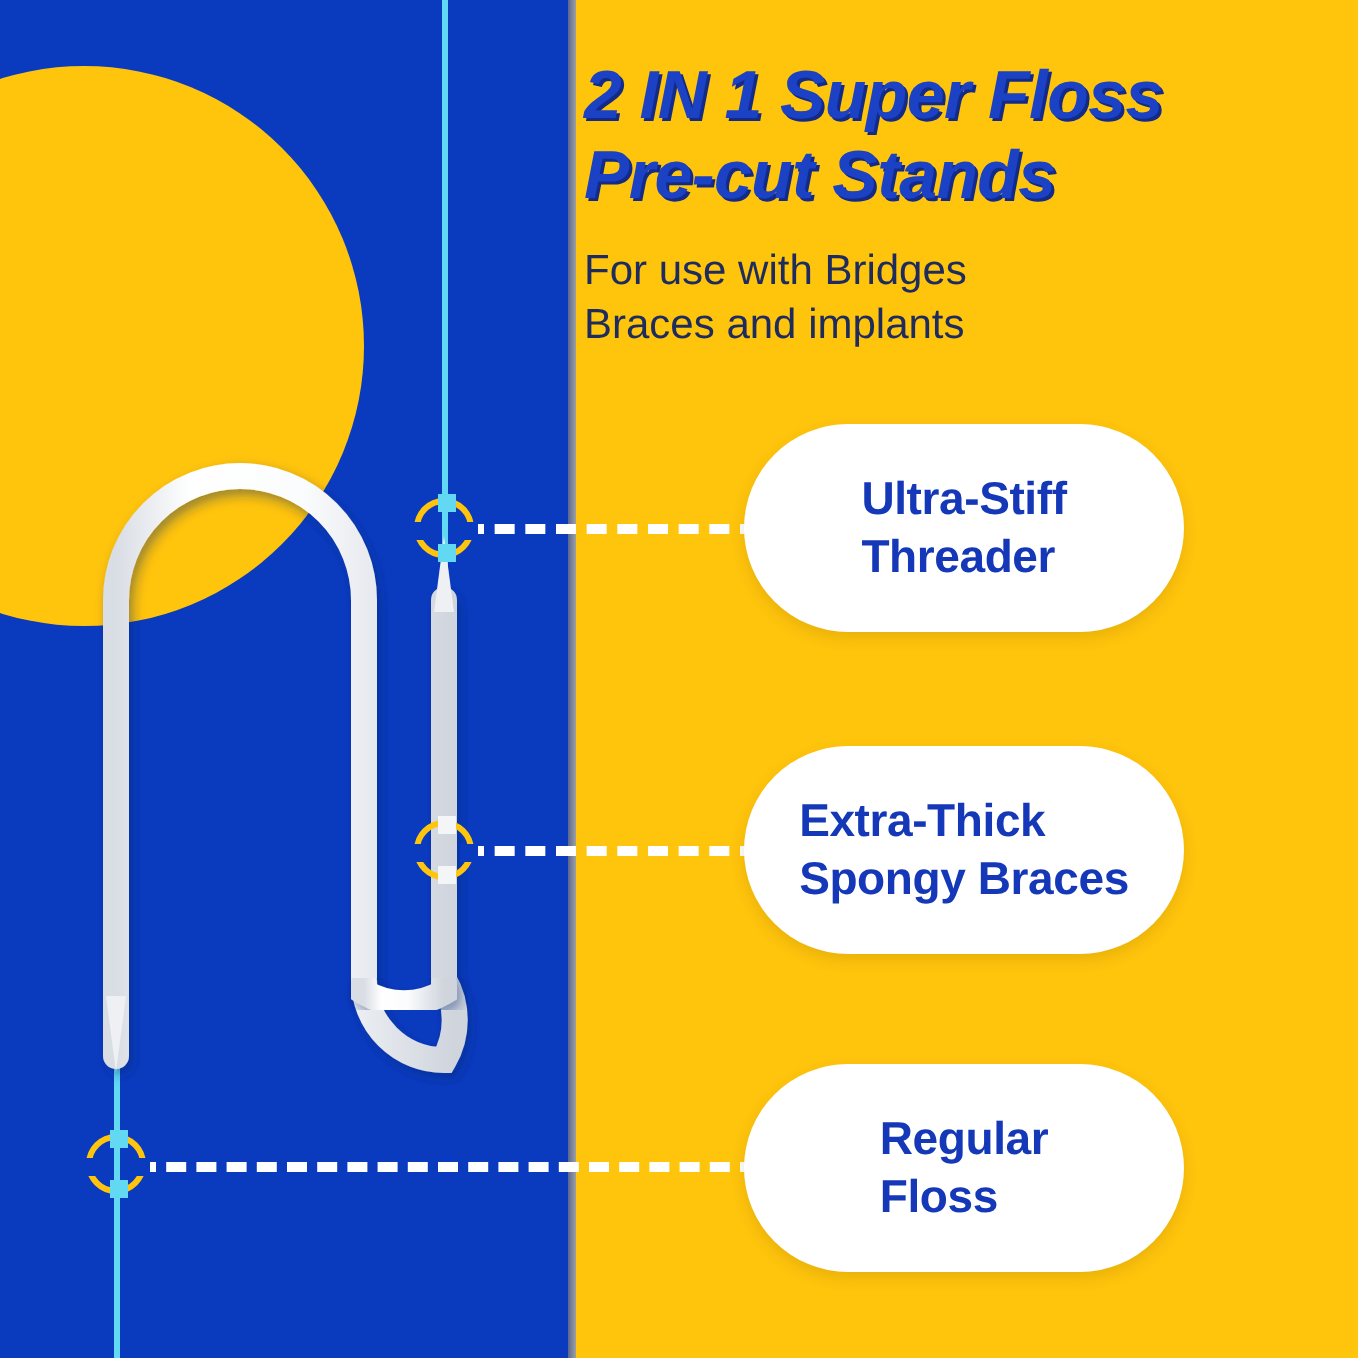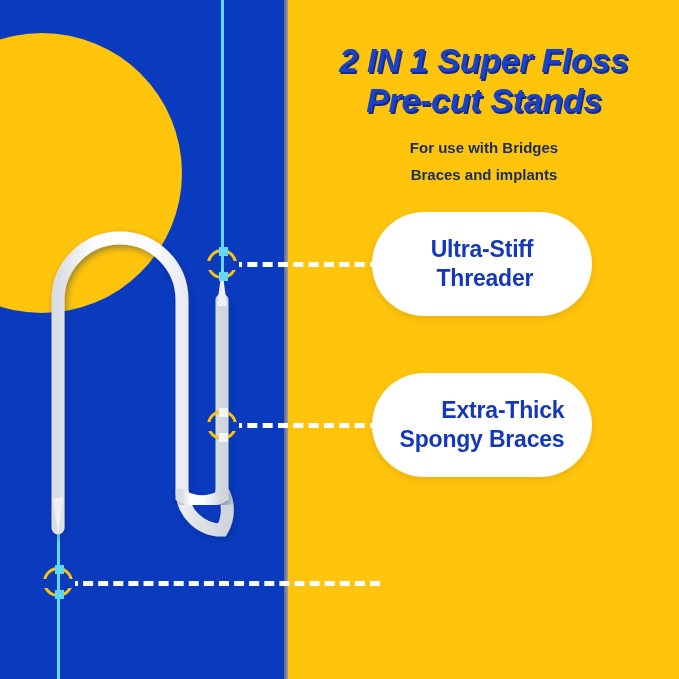--- a/index.html
+++ b/index.html
@@ -106,40 +106,40 @@
   .marker.m1 .gap-v-top, .marker.m1 .gap-v-bot { background: #62d8f2; }
   .marker.m1 .gap-h-right, .marker.m1 .gap-h-left { background: #0a3bbf; }
   .marker.m2 .gap-v-top, .marker.m2 .gap-v-bot { background: #f4f5f7; }
   .marker.m2 .gap-h-right, .marker.m2 .gap-h-left { background: #0a3bbf; }
   .marker.m3 .gap-v-top, .marker.m3 .gap-v-bot { background: #62d8f2; }
   .marker.m3 .gap-h-right, .marker.m3 .gap-h-left { background: #0a3bbf; }
 
   
   .head-block {
     position: absolute;
-    left: 292px; top: 40px;
+    left: 292px; top: 28px;
     width: 384px;
-    text-align: center;
+    text-align: left;
   }
   .title {
     font-size: 34px;
     line-height: 40px;
     font-weight: 700;
     font-style: italic;
     letter-spacing: -0.3px;
     color: #1b41c4;
     text-shadow: 1.5px 1.5px 0 #132a86;
     margin: 0;
     white-space: pre-line;
   }
   .subtitle {
     margin: 14px 0 0 0;
-    font-size: 15px;
+    font-size: 21px;
     line-height: 27px;
-    font-weight: 700;
+    font-weight: 400;
     color: #1d2b5e;
     white-space: pre-line;
   }
 
   
   .pill {
     position: absolute;
     left: 372px;
     width: 220px;
     height: 104px;
@@ -151,21 +151,21 @@
     justify-content: center;
   }
   .pill.p1 { top: 212px; }
   .pill.p2 { top: 373px; }
   .pill.p3 { top: 532px; }
   .pill-label {
     font-size: 23px;
     line-height: 29px;
     font-weight: 700;
     color: #1538b8;
-    text-align: right;
+    text-align: left;
     white-space: pre-line;
     letter-spacing: -0.2px;
   }
 </style>
 </head>
 <body>
 
 <div id="stage">
 
   <div class="panel-blue"></div>
@@ -239,14 +239,18 @@
   </div>
 
   <div class="pill p1">
     <span class="pill-label">Ultra-Stiff
 Threader</span>
   </div>
   <div class="pill p2">
     <span class="pill-label">Extra-Thick
 Spongy Braces</span>
   </div>
+  <div class="pill p3">
+    <span class="pill-label">Regular
+Floss</span>
+  </div>
 
 </div>
 
 </body></html>

